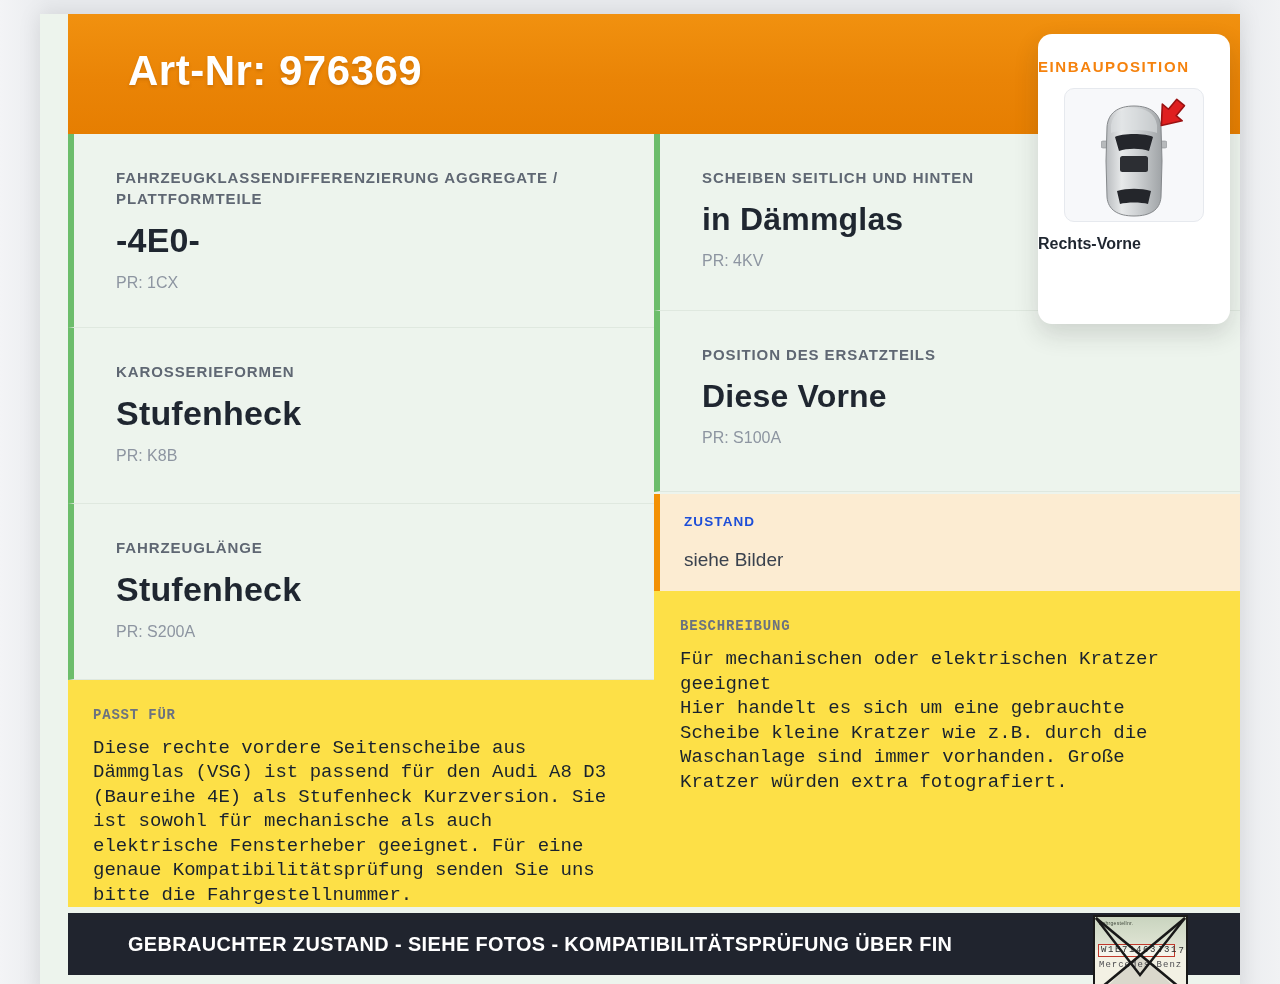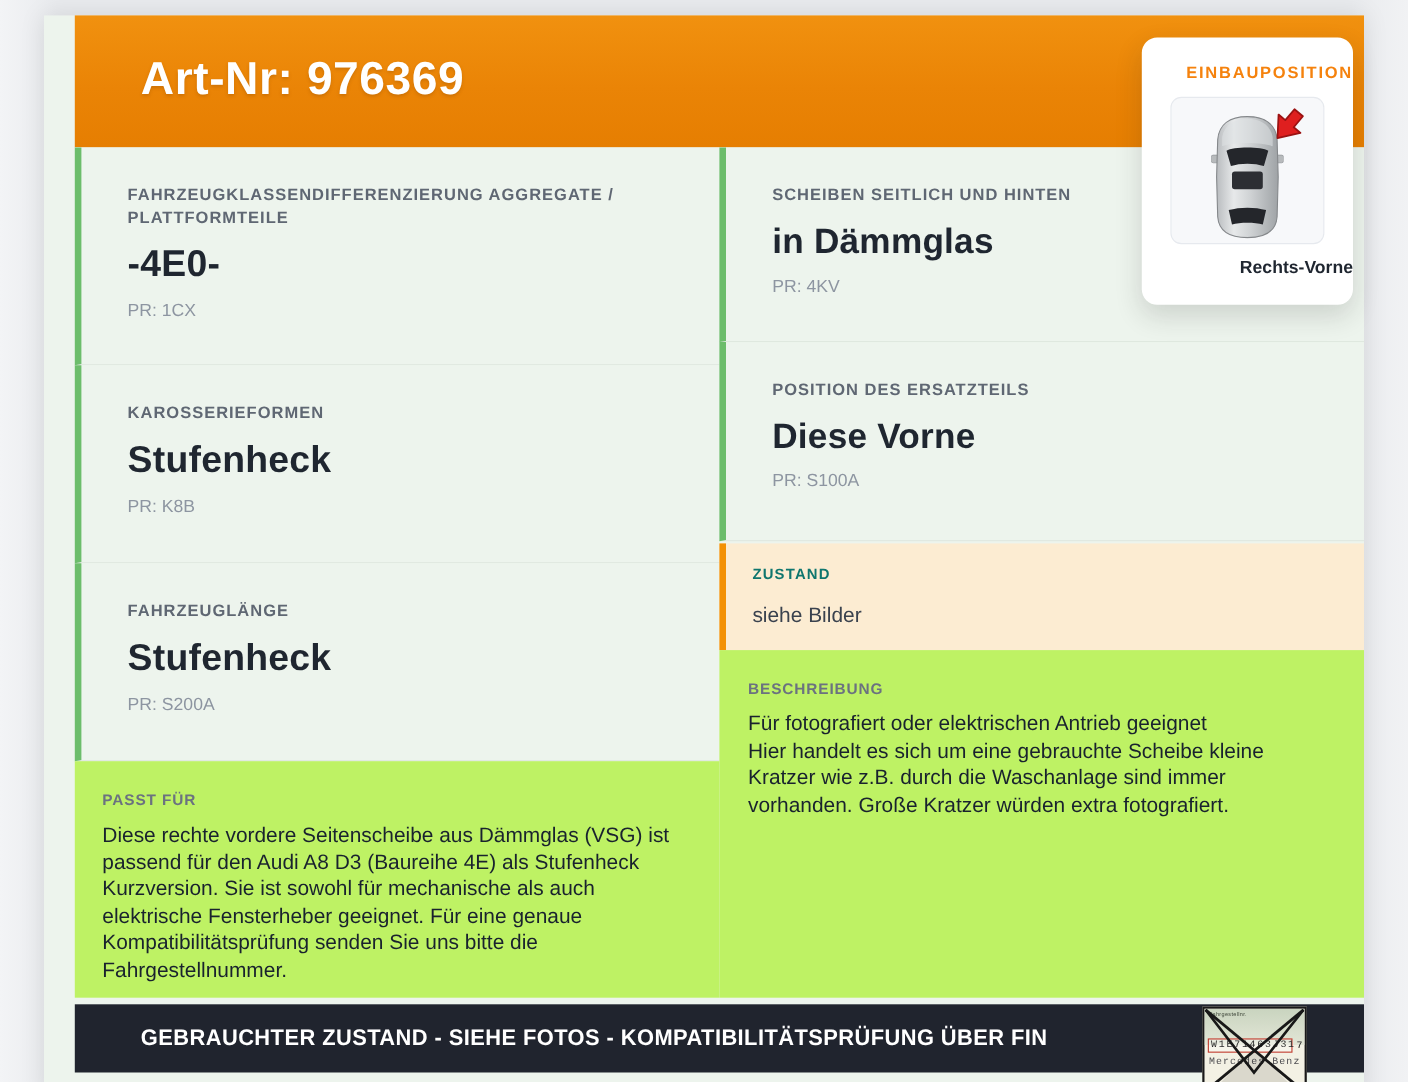--- a/index.html
+++ b/index.html
@@ -38,33 +38,33 @@
   .lbl {
     font-size:15px; font-weight:700; color:#5f6773; letter-spacing:.9px;
     line-height:1.38; text-transform:uppercase;
   }
   .lbl.narrow { max-width:480px; }
   .val { font-size:34px; font-weight:700; color:#1f2630; margin-top:12px; letter-spacing:.2px; }
   .pr  { font-size:16px; color:#8d95a1; margin-top:14px; }
 
   .h198{height:198px;} .h180{height:180px;} .h177{height:177px;} .h181{height:181px;}
 
-  .card.white { background:#bef264; flex:1; padding:27px 28px 0 25px; }
+  .card.white { background:#fde047; flex:1; padding:27px 28px 0 25px;font-family:Liberation Mono, monospace; }
   .lbl-sm { font-size:14px; font-weight:700; color:#6b7280; letter-spacing:.8px; }
   .body-text {
     font-size:19px; line-height:24.5px; color:#19222e; margin-top:13px;
     max-width:552px; font-weight:400;
   }
   .pre { white-space:pre-line; }
 
   .card.zustand {
     background:#fcecd2; border-left:6px solid #f39105;
     margin-top:2px; height:97px; padding:20px 20px 0 24px;
   }
-  .zlbl { font-size:13.5px; font-weight:700; color:#0f766e; letter-spacing:1.1px; }
+  .zlbl { font-size:13.5px; font-weight:700; color:#1d4ed8; letter-spacing:1.1px; }
   .zval { font-size:19px; color:#3a424e; margin-top:20px; }
 
   .gap-row { height:6px; background:transparent; }
 
   
   .footer {
     height:62px; background:#20242e; position:relative;
     display:flex; align-items:center;
   }
   .footer-text {
@@ -87,22 +87,22 @@
   .doc-vin-suffix { position:absolute; top:29px; right:2px;
     font-family:"Liberation Mono", monospace; font-size:9px; color:#2c2c2c; }
   .doc-brand {
     position:absolute; top:43px; left:4px;
     font-family:"Liberation Mono", monospace; font-size:9px; letter-spacing:1px; color:#4c4c50;
   }
   .doc-x { position:absolute; inset:0; }
 
   
   .einbau-card {
-    position:absolute; top:20px; left:998px; width:192px; height:243px;
-    background:#ffffff; border-radius:14px; z-index:6; text-align:right;
+    position:absolute; top:20px; left:998px; width:192px; height:290px;
+    background:#ffffff; border-radius:14px; z-index:6; text-align:left;
     box-shadow:0 10px 24px rgba(40,40,40,.16);
   }
   .einbau-title { margin-top:24px; font-size:15px; font-weight:700; color:#f5820d; letter-spacing:1.6px; }
   .einbau-box {
     width:140px; height:134px; margin:13px auto 0; background:#f7f8fa;
     border:1px solid #e6e9ee; border-radius:10px; position:relative; overflow:hidden;
   }
   .car-svg { position:absolute; left:50%; bottom:4px; transform:translateX(-50%); }
   .arrow-svg { position:absolute; top:6px; right:12px; }
   .einbau-pos { margin-top:13px; font-size:16px; font-weight:700; color:#1f2630; }
@@ -185,21 +185,21 @@
         <div class="lbl">POSITION DES ERSATZTEILS</div>
         <div class="val" style="font-size:32px">Diese Vorne</div>
         <div class="pr">PR: S100A</div>
       </div>
       <div class="card zustand">
         <div class="zlbl">ZUSTAND</div>
         <div class="zval">siehe Bilder</div>
       </div>
       <div class="card white" style="padding-left:26px">
         <div class="lbl-sm">BESCHREIBUNG</div>
-        <div class="body-text pre" style="max-width:545px">Für fotografiert oder elektrischen Antrieb geeignet
+        <div class="body-text pre" style="max-width:545px">Für mechanischen oder elektrischen Kratzer geeignet
 Hier handelt es sich um eine gebrauchte Scheibe kleine Kratzer wie z.B. durch die Waschanlage sind immer vorhanden. Große Kratzer würden extra fotografiert.</div>
       </div>
     </div>
   </div>
 
   <div class="gap-row"></div>
 
   <div class="footer">
     <div class="footer-text">GEBRAUCHTER ZUSTAND - SIEHE FOTOS - KOMPATIBILITÄTSPRÜFUNG ÜBER FIN</div>
     <div class="doc">

